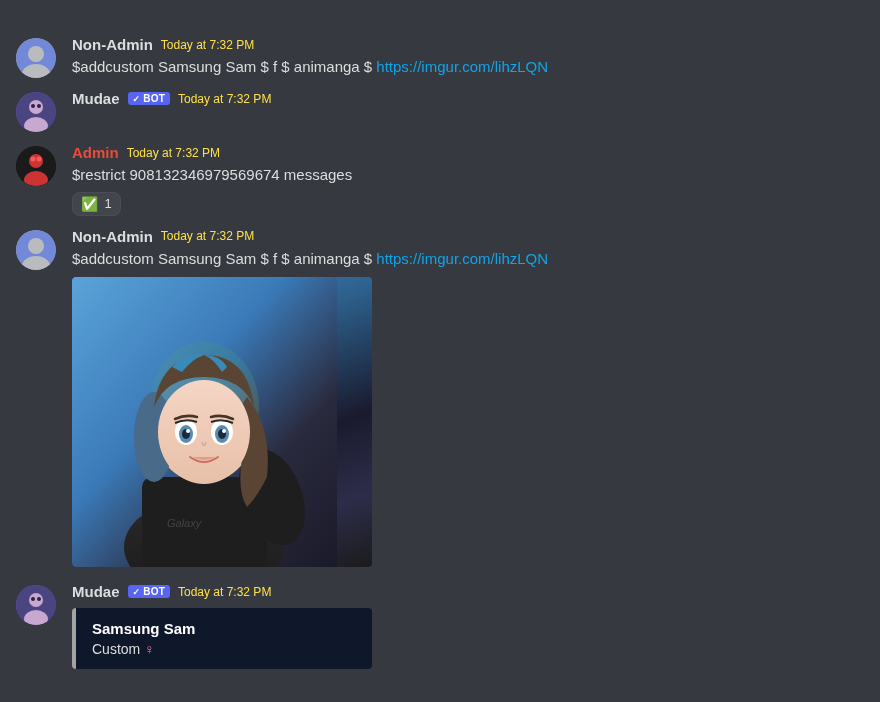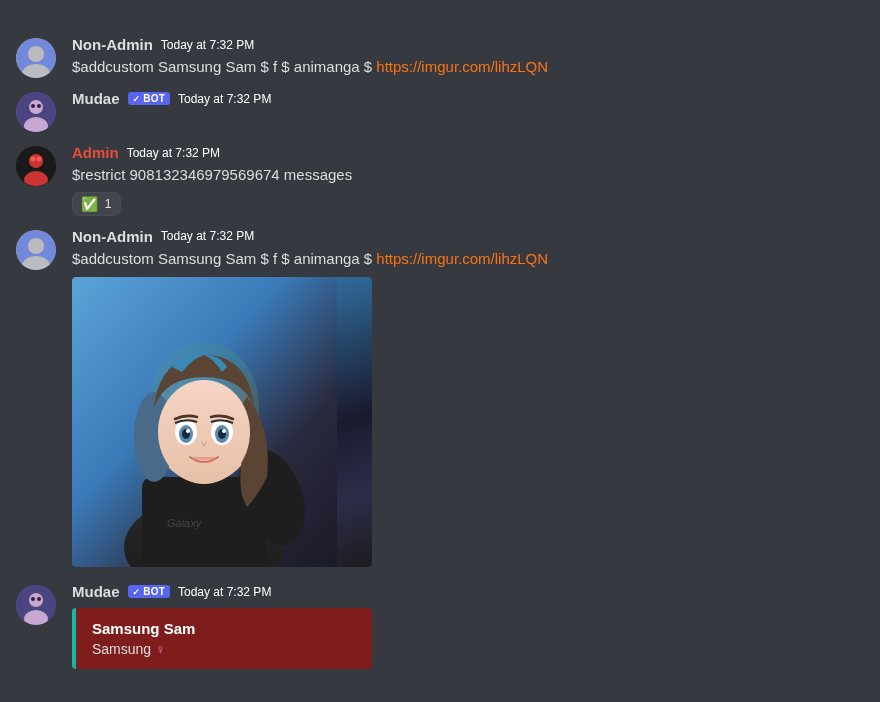--- a/index.html
+++ b/index.html
@@ -87,33 +87,33 @@
       text-transform: uppercase;
       letter-spacing: 0.02em;
     }
 
     .bot-badge-check {
       color: white;
       font-size: 9px;
     }
 
     .timestamp {
-      color: #ffffff;
+      color: #fde047;
       font-size: 12px;
       font-weight: 400;
     }
 
     .message-text {
       font-size: 15px;
       color: #dcddde;
       line-height: 1.375;
     }
 
     .message-text a {
-      color: #f97316;
+      color: #0ea5e9;
       text-decoration: none;
     }
 
     .reaction-container {
       display: flex;
       align-items: center;
       gap: 4px;
       margin-top: 6px;
     }
 
@@ -151,22 +151,22 @@
       width: 315px;
       height: 290px;
       background: linear-gradient(160deg, #4a90d9 0%, #2c5f8a 30%, #1a1a2e 60%, #2d2d4a 80%, #1a1a1a 100%);
       position: relative;
       border-radius: 4px;
       overflow: hidden;
     }
 
     .embed-card {
       margin-top: 8px;
-      background-color: #7f1d1d;
-      border-left: 4px solid #14b8a6;
+      background-color: #0f172a;
+      border-left: 4px solid #a3a3a3;
       border-radius: 4px;
       padding: 12px 16px;
       max-width: 300px;
     }
 
     .embed-title {
       font-weight: 700;
       font-size: 15px;
       color: #ffffff;
       margin-bottom: 4px;
@@ -373,20 +373,20 @@
         <span class="username username-mudae">Mudae</span>
         <span class="bot-badge">
           <span class="bot-badge-check">✓</span>
           <span>BOT</span>
         </span>
         <span class="timestamp">Today at 7:32 PM</span>
       </div>
       <div class="embed-card">
         <div class="embed-title">Samsung Sam</div>
         <div class="embed-description">
-          <span>Samsung</span>
+          <span>Custom</span>
           <span class="gender-icon">♀</span>
         </div>
       </div>
     </div>
   </div>
 
 </div>
 
 </body></html>

